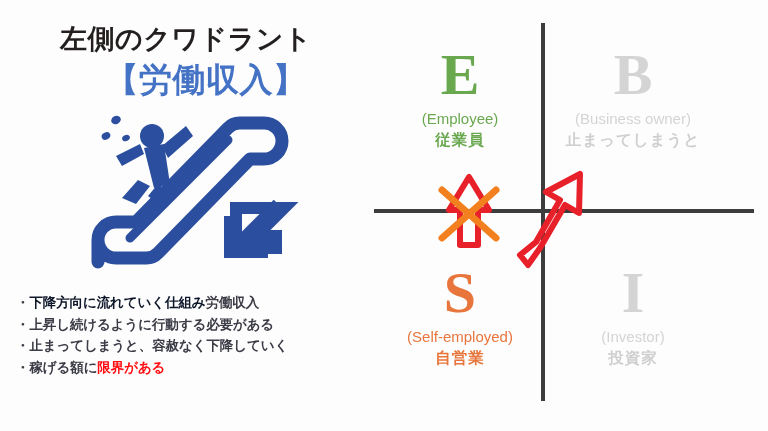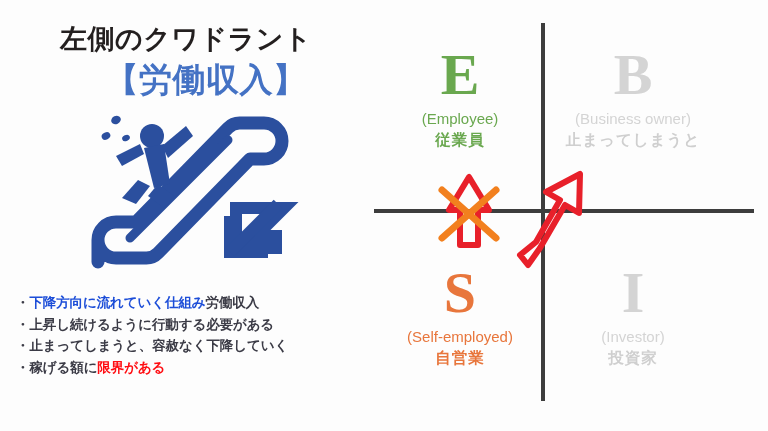--- a/index.html
+++ b/index.html
@@ -189,21 +189,21 @@
           <ellipse cx="48" cy="38" rx="4" ry="3" transform="rotate(-25 48 38)"></ellipse>
 
           <path d="M158 108 L158 148 L198 148 L198 136 L178 136 L206 108 Z" fill="none" stroke="#2b4f9e" stroke-width="12" stroke-linejoin="miter"></path>
           <path d="M152 116 L152 152 L190 152" fill="none" stroke="#2b4f9e" stroke-width="12"></path>
           <path d="M152 152 L200 104" fill="none" stroke="#2b4f9e" stroke-width="12"></path>
         </g>
       </svg>
     </div>
 
     <div id="bullet-list">
-        <div class="bullet-row"><span class="bullet-dot">・</span><span style="color: #1d4ed8;">下降方向に流れていく仕組み</span><span style="color: rgb(59, 59, 70);">労働収入</span></div>
+        <div class="bullet-row"><span class="bullet-dot">・</span><span style="color: #0f172a;">下降方向に流れていく仕組み</span><span style="color: rgb(59, 59, 70);">労働収入</span></div>
         <div class="bullet-row"><span class="bullet-dot">・</span><span style="color: rgb(59, 59, 70);">上昇し続けるように行動する必要がある</span></div>
         <div class="bullet-row"><span class="bullet-dot">・</span><span style="color: rgb(59, 59, 70);">止まってしまうと、容赦なく下降していく</span></div>
         <div class="bullet-row"><span class="bullet-dot">・</span><span style="color: rgb(59, 59, 70);">稼げる額に</span><span style="color: rgb(255, 13, 18);">限界がある</span></div>
       </div>
 
   </div>
 
   <div id="quadrant">
 
     <div id="axis-horizontal"></div>

